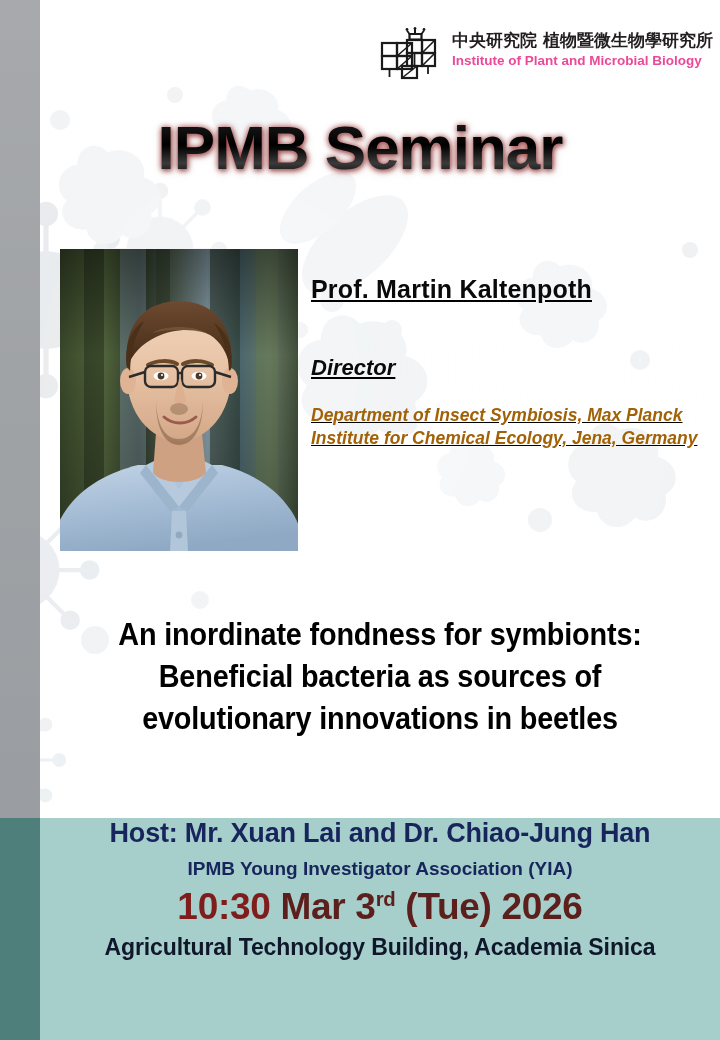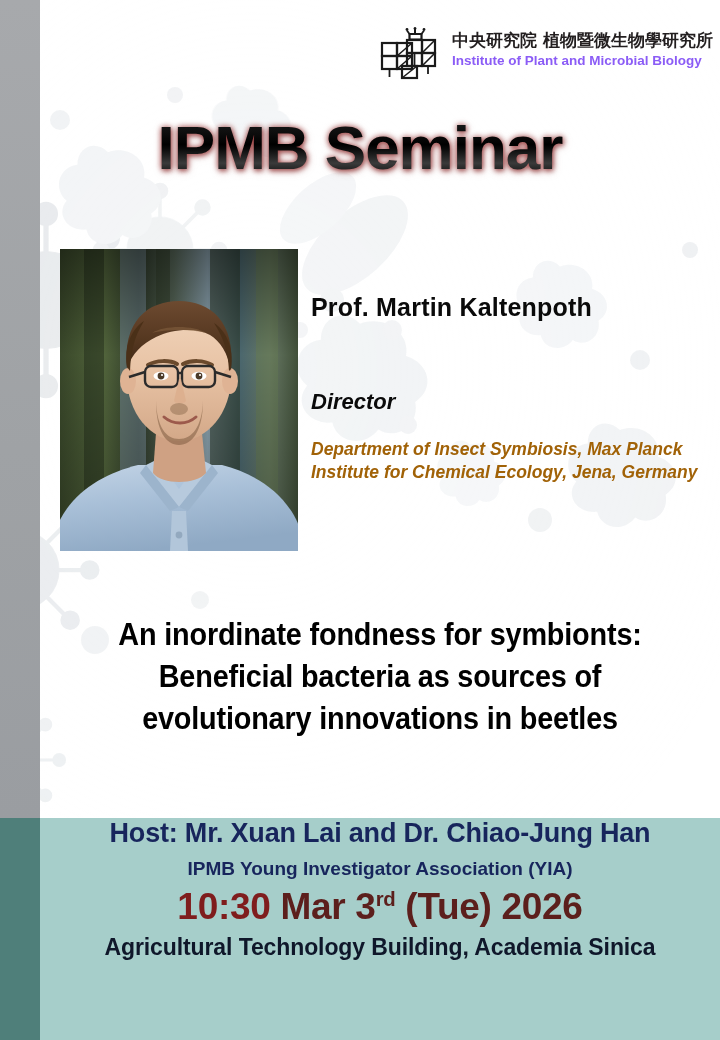--- a/index.html
+++ b/index.html
@@ -61,21 +61,21 @@
     font-weight: 700;
     color: #231f20;
     letter-spacing: 0px;
     line-height: 1.15;
     white-space: nowrap;
     font-family: "DejaVu Sans", "Liberation Sans", sans-serif;
   }
   .header-en {
     font-size: 13.5px;
     font-weight: 700;
-    color: #8b5cf6;
+    color: #ec4899;
     line-height: 1.25;
     margin-top: 2px;
     white-space: nowrap;
     font-family: "Liberation Sans", sans-serif;
   }
 
   
   .seminar-title {
     position: absolute;
     left: 0; top: 112px;
@@ -100,30 +100,30 @@
   .portrait {
     position: absolute;
     left: 60px; top: 249px;
     width: 238px; height: 302px;
     overflow: hidden;
     background: #233127;
   }
   .portrait svg { display: block; }
 
   
-  .speaker-block { position: absolute; left: 311px; top: 294px; width: 398px; }
+  .speaker-block { position: absolute; left: 311px; top: 276px; width: 398px; text-decoration: underline; }
   .speaker-name {
     font-size: 25px;
     font-weight: 700;
     color: #0a0a0a;
     line-height: 1.1;
     letter-spacing: 0.2px;
   }
   .speaker-role {
-    margin-top: 68px;
+    margin-top: 52px;
     font-size: 22px;
     font-weight: 700;
     font-style: italic;
     color: #0a0a0a;
     line-height: 1.1;
   }
   .speaker-affil {
     margin-top: 24px;
     font-size: 17.5px;
     font-weight: 700;

